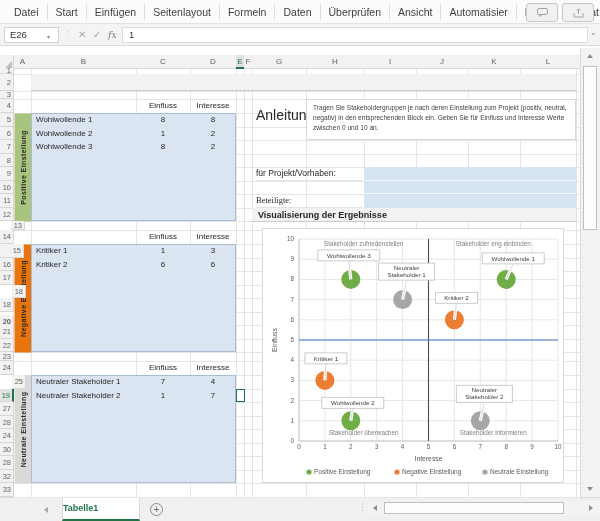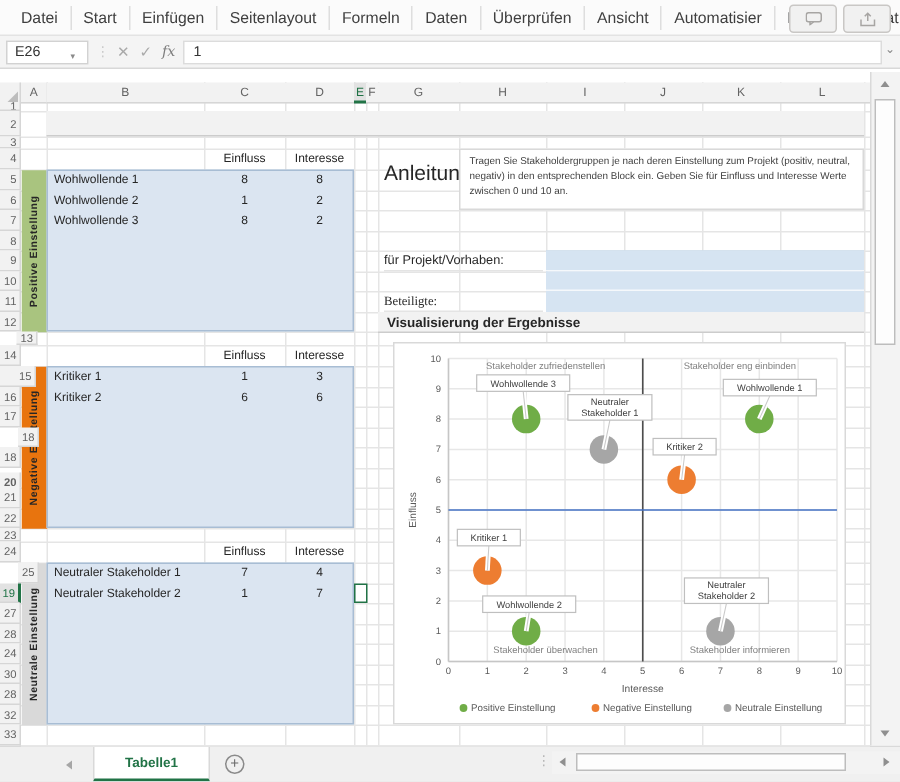--- a/index.html
+++ b/index.html
@@ -33,21 +33,21 @@
   .gl{background:#e5e5e5;}
   .band{background:#f2f2f2;border-bottom:1px solid #cccccc;}
   .celltxt{font-size:8px;color:#262626;white-space:nowrap;overflow:hidden;}
   .ctr{text-align:center;}
   .vlabel{display:flex;align-items:center;justify-content:center;font-size:7px;font-weight:bold;
           color:#262626;letter-spacing:0.4px;white-space:nowrap;}
   
   .tabbar{left:0;top:497px;width:600px;height:24px;background:#f0f0f0;border-top:1px solid #d9d9d9;}
   .sheettab{left:62px;top:0px;width:78px;height:23px;background:#fff;border-left:1px solid #d9d9d9;
             border-right:1px solid #d9d9d9;border-bottom:2px solid #217346;
-            font-size:9px;font-weight:bold;color:#217346;text-align:center;line-height:21px;}
+            font-size:9px;font-weight:bold;color:#217346;text-align:left;line-height:21px;}
   .tri{width:0;height:0;}
   .thumb{background:#fdfdfd;border:1px solid #bdbdbd;}
   .sbtrack{background:#f3f3f3;}
 </style>
 </head>
 <body>
 
 <div class="stage">
 
   <div class="a ribbon">

